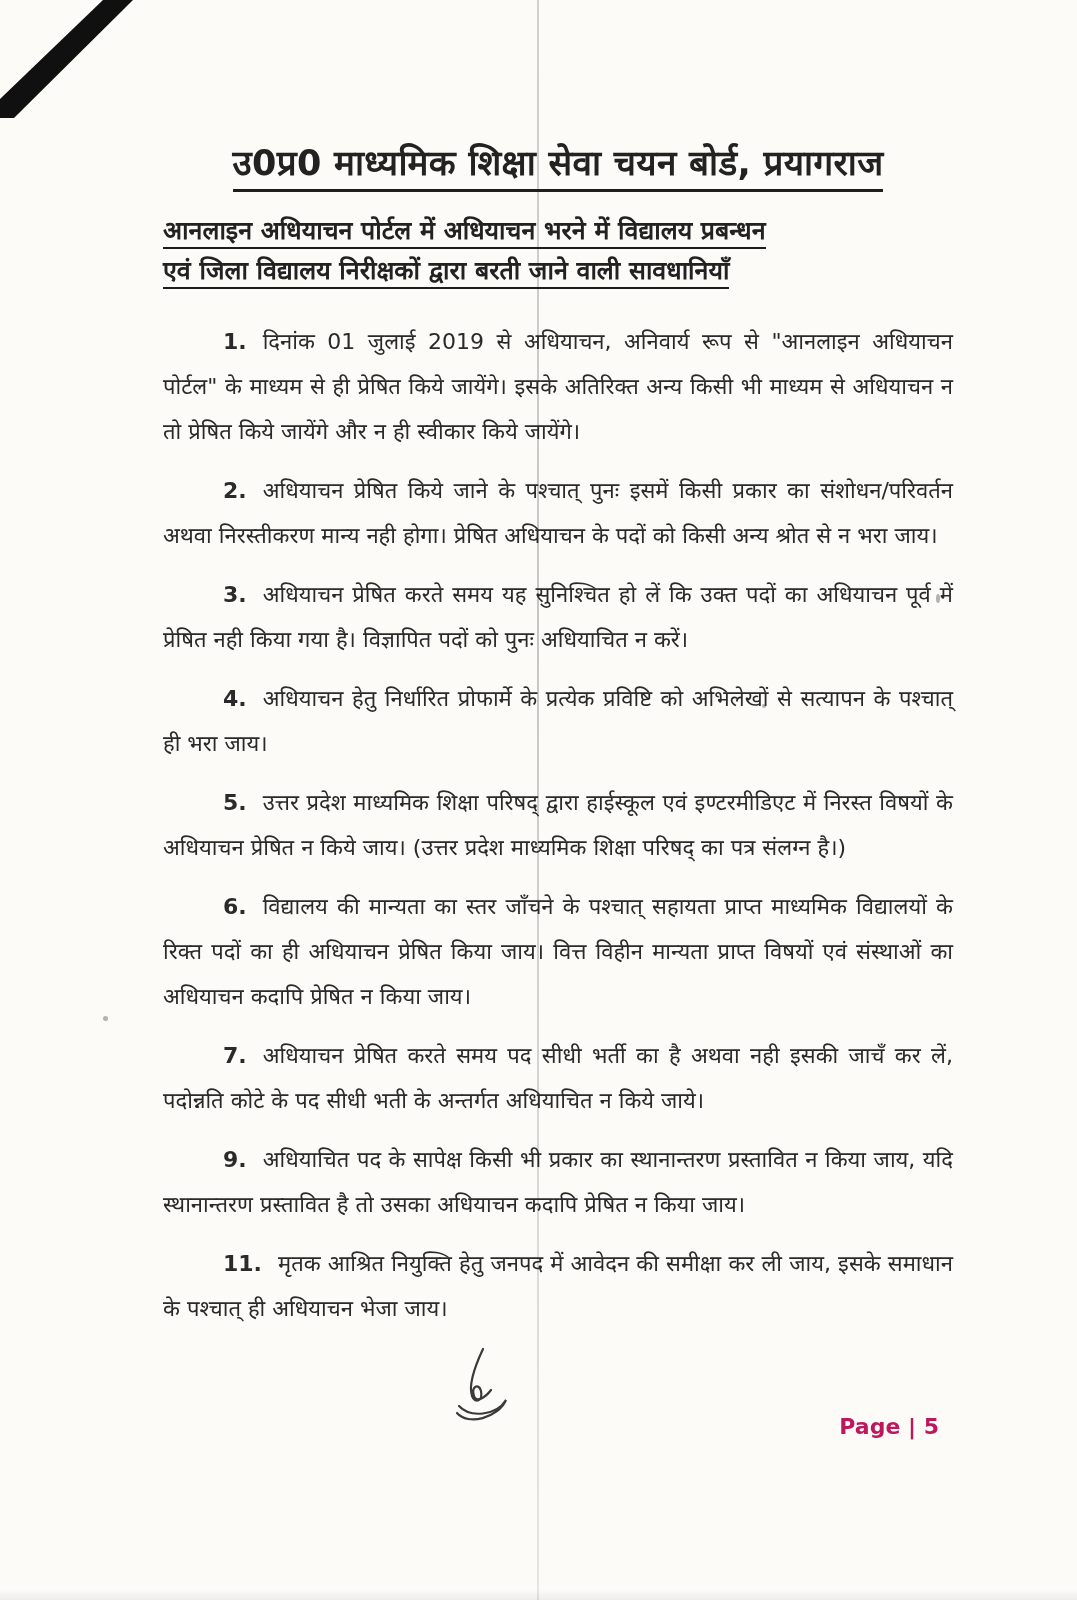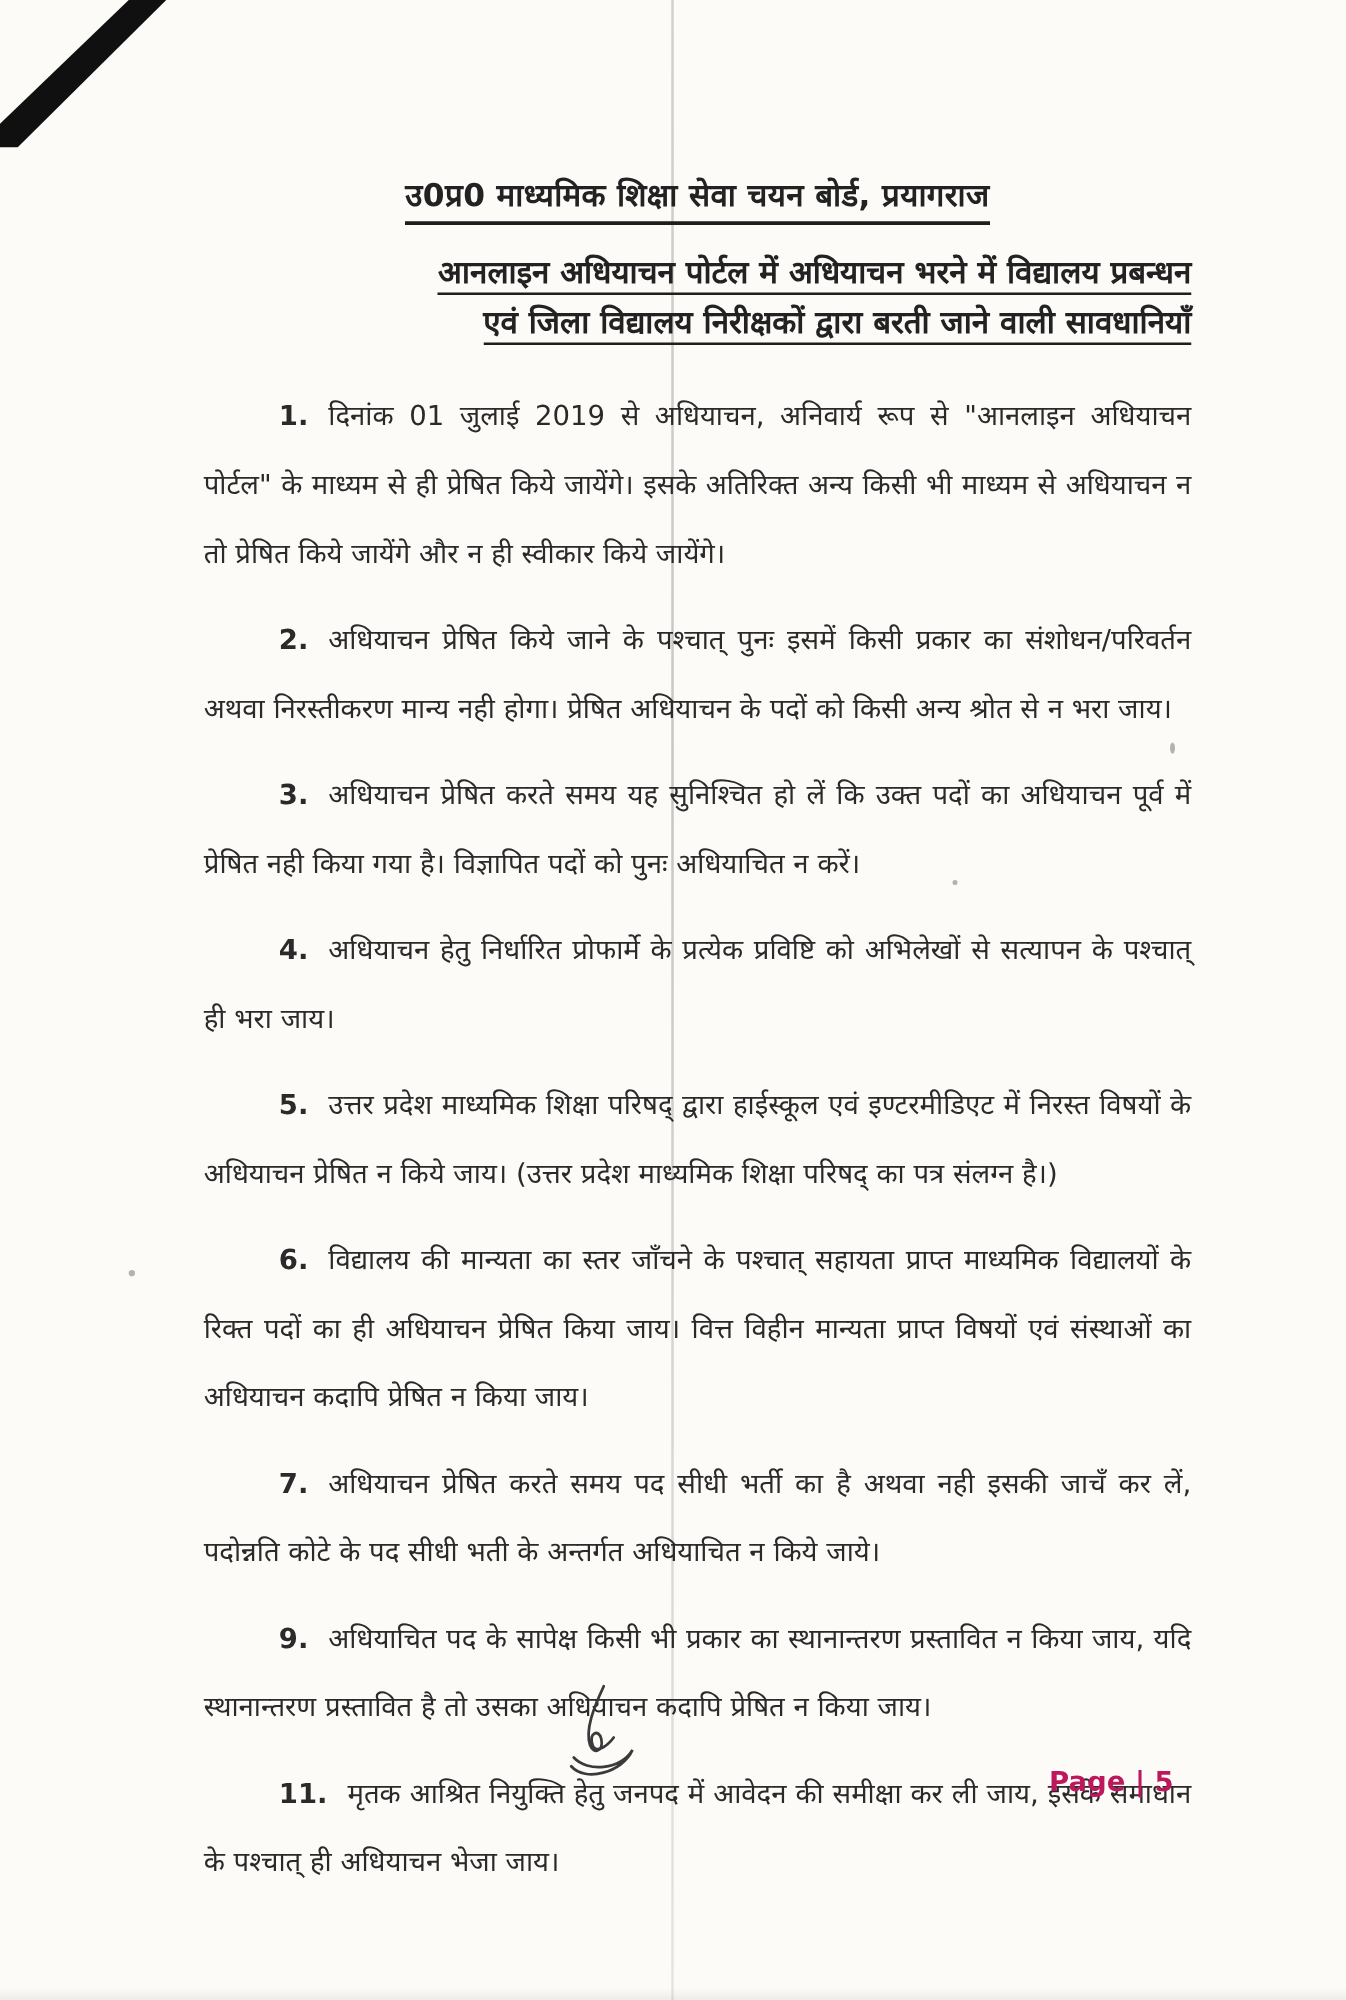--- a/index.html
+++ b/index.html
@@ -29,46 +29,46 @@
     background: linear-gradient(to bottom, rgba(0,0,0,0), rgba(0,0,0,0.06));
   }
   .corner-ink{ position: absolute; left: 0; top: 0; }
   .content{
     position: absolute;
     left: 163px; top: 138px;
     width: 790px;
   }
   .doc-title{
     text-align: center;
-    font-size: 25px;
+    font-size: 35px;
     font-weight: 700;
     letter-spacing: .3px;
     color: #222;
   }
   .doc-title .u{
     border-bottom: 3px solid #1e1e1e;
     padding-bottom: 6px;
   }
   .doc-subtitle{
-    text-align: right;
+    text-align: left;
     font-size: 25px;
     font-weight: 700;
     margin-top: 26px;
     line-height: 40px;
     color: #222;
   }
   .doc-subtitle .line{ display: block; }
   .doc-subtitle .u{
     border-bottom: 2.5px solid #1e1e1e;
     padding-bottom: 2px;
   }
   .points{ margin-top: 28px; }
   .point{
     font-size: 22px;
-    line-height: 55px;
+    line-height: 45px;
     text-align: justify;
     text-indent: 60px;
     margin: 0 0 14px 0;
     color: #2a2a2a;
   }
   .point .num{ font-weight: 700; padding-right: 16px; }
   .signature{ position: absolute; left: 452px; top: 1346px; }
   .page-num{
     position: absolute;
     right: 138px; top: 1414px;

